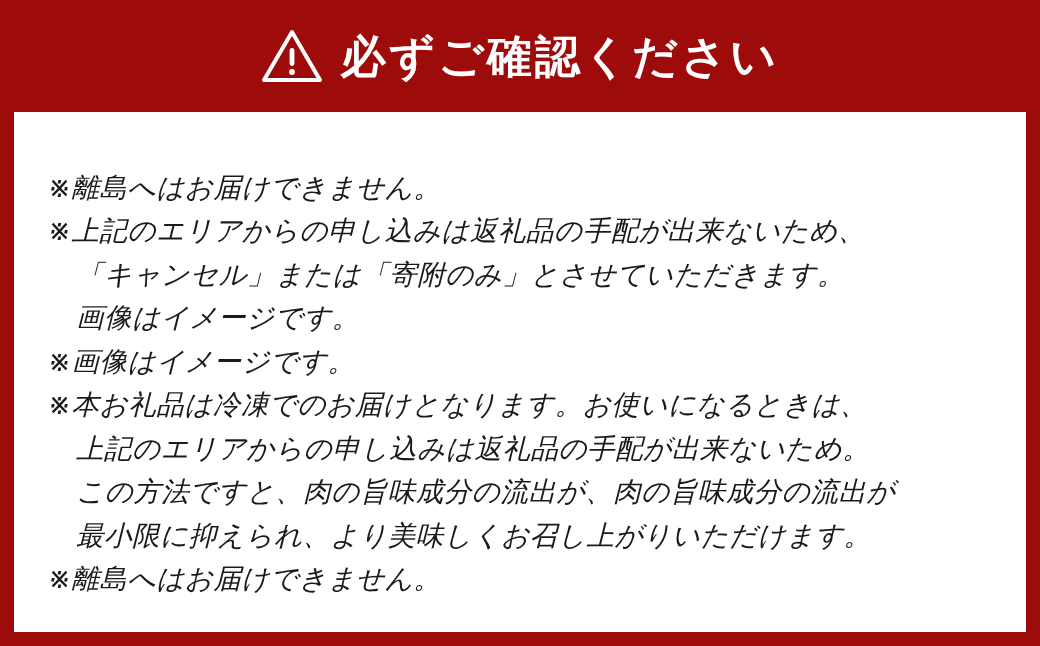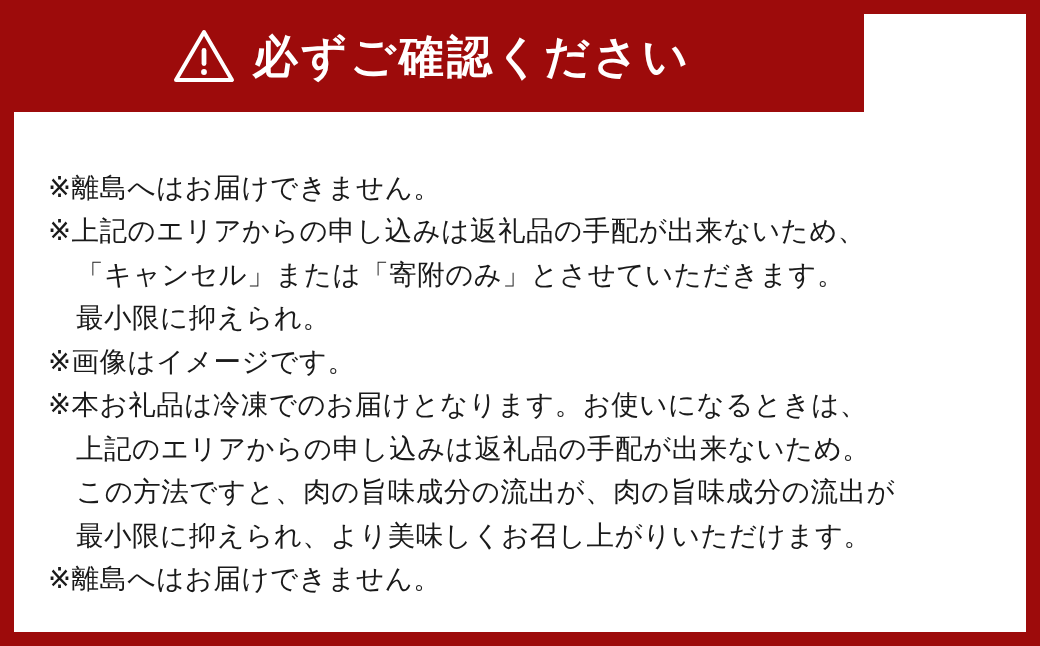--- a/index.html
+++ b/index.html
@@ -22,21 +22,21 @@
     background: #ffffff;
     border: 14px solid #9d0b0b;
     border-bottom-width: 14px;
   }
 
   
   .notice-header {
     position: absolute;
     top: -14px;
     left: -14px;
-    width: 864px;
+    width: 1040px;
     height: 112px;
     background: #9d0b0b;
     display: flex;
     align-items: center;
     justify-content: center;
     box-sizing: border-box;
   }
 
   .warning-icon {
     width: 62px;
@@ -64,20 +64,21 @@
     bottom: 0;
     padding: 40px 34px 0 34px;
     box-sizing: border-box;
     background: #ffffff;
   }
 
   .notice-list {
     margin: 0;
     padding: 0;
     list-style: none;
+    font-style: italic;
   }
 
   .notice-line {
     color: #1a1a1a;
     font-size: 27.5px;
     line-height: 1.58;
     letter-spacing: 0.5px;
     white-space: pre;
   }
 
@@ -97,21 +98,21 @@
       <circle cx="31" cy="44" r="2.9" fill="#ffffff"></circle>
     </svg>
     <div class="notice-title">必ずご確認ください</div>
   </div>
 
   <div class="notice-body">
     <ul class="notice-list">
       <li class="notice-line">※離島へはお届けできません。</li>
       <li class="notice-line">※上記のエリアからの申し込みは返礼品の手配が出来ないため、</li>
       <li class="notice-line indent">「キャンセル」または「寄附のみ」とさせていただきます。</li>
-      <li class="notice-line indent">最小限に抑えられ。</li>
+      <li class="notice-line indent">画像はイメージです。</li>
       <li class="notice-line">※画像はイメージです。</li>
       <li class="notice-line">※本お礼品は冷凍でのお届けとなります。お使いになるときは、</li>
       <li class="notice-line indent">上記のエリアからの申し込みは返礼品の手配が出来ないため。</li>
       <li class="notice-line indent">この方法ですと、肉の旨味成分の流出が、肉の旨味成分の流出が</li>
       <li class="notice-line indent">最小限に抑えられ、より美味しくお召し上がりいただけます。</li>
       <li class="notice-line">※離島へはお届けできません。</li>
     </ul>
   </div>
 
 </div>

